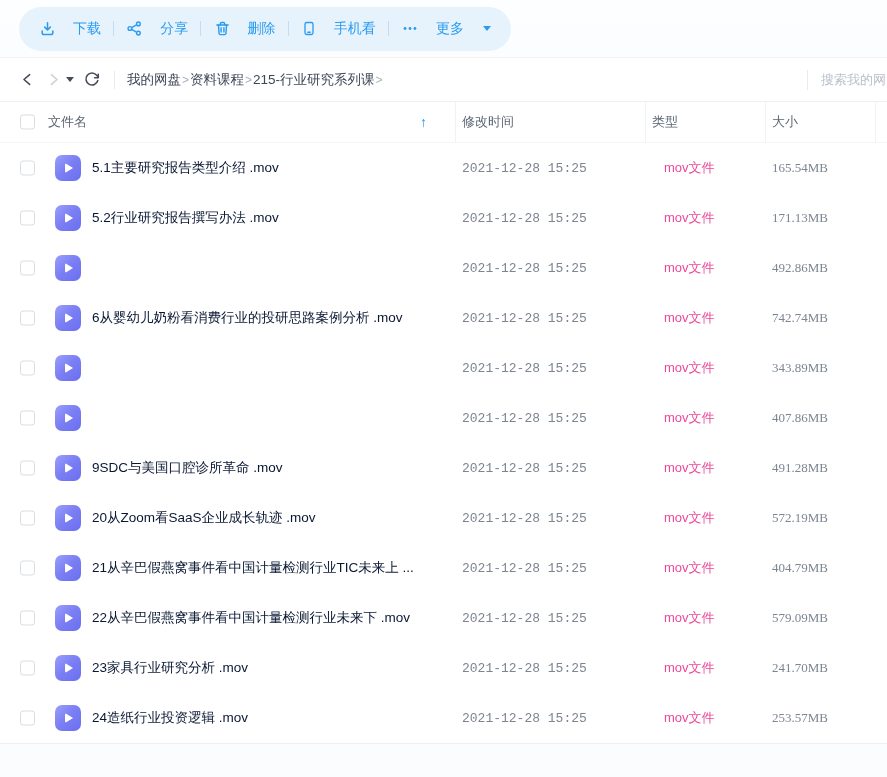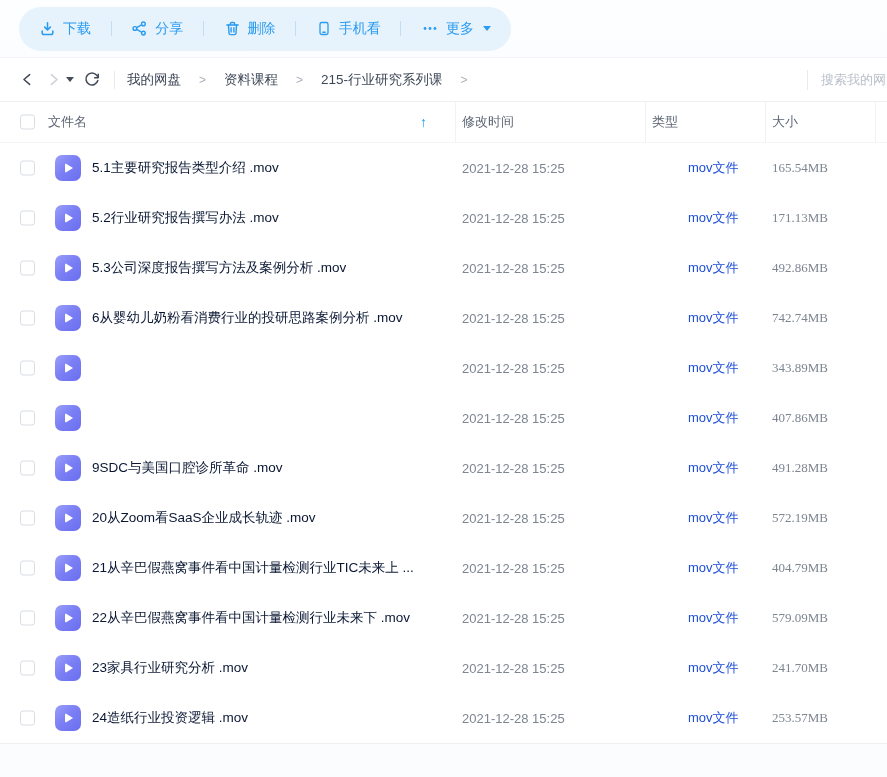--- a/index.html
+++ b/index.html
@@ -7,33 +7,33 @@
   .page {
     position:relative; width:887px; height:777px; overflow:hidden;
     font-family:"Liberation Sans", sans-serif; background:#fff; color:#0a1733;
   }
   
   .toolbar-strip { height:57px; display:flex; align-items:center; padding-left:19px;
     background:linear-gradient(180deg,#fdfeff,#fbfdff); }
   .toolbar-pill { width:492px; height:44px; background:#e7f3fc; border-radius:24px;
     display:flex; align-items:center; justify-content:space-between;
     color:#2b9bf0; padding:0 20px; }
-  .tool-btn { display:flex; align-items:center; gap:7px; font-size:14px; cursor:pointer; white-space:nowrap; }
+  .tool-btn { display:flex; align-items:center; gap:17px; font-size:14px; cursor:pointer; white-space:nowrap; }
   .tool-btn svg { display:block; }
   .tool-sep { width:1px; height:15px; background:#c3ddf1; }
   .caret-down { width:0; height:0; border-left:4.5px solid transparent; border-right:4.5px solid transparent;
     border-top:5.5px solid #2b9bf0; margin-left:2px; }
   
   .nav-row { height:44px; border-top:1px solid #f2f4f7; display:flex; align-items:center;
     padding:0 0 0 14px; position:relative; background:#fff; }
   .nav-btn { display:flex; align-items:center; justify-content:center; width:26px; height:26px; cursor:pointer; }
   .history-caret { width:0; height:0; border-left:4px solid transparent; border-right:4px solid transparent;
     border-top:5px solid #454c59; margin:0 4px 0 0; cursor:pointer; }
   .nav-divider { width:1px; height:18px; background:#e6e9ee; margin:0 12px 0 10px; }
-  .breadcrumb { display:flex; align-items:center; gap:18px; font-size:13.5px; color:#3d4757; }
+  .breadcrumb { display:flex; align-items:center; gap:1px; font-size:13.5px; color:#3d4757; }
   .bc-item { cursor:pointer; white-space:nowrap; }
   .bc-sep { color:#a9b0bc; font-size:12px; }
   .search-box { position:absolute; right:0; top:0; height:100%; display:flex; align-items:center; }
   .search-divider { width:1px; height:20px; background:#e8eaee; margin-right:13px; }
   .search-placeholder { font-size:13px; color:#b9bfc9; white-space:nowrap; width:66px; overflow:hidden; }
   
   .table-header { position:relative; height:42px; border-top:1px solid #eef1f4; border-bottom:1px solid #f4f6f8;
     font-size:13px; color:#5c6573; background:#fff; }
   .table-header > * { position:absolute; top:50%; transform:translateY(-50%); }
   .hdr-cb { left:20px; }
@@ -50,22 +50,22 @@
   .row > * { position:absolute; top:50%; transform:translateY(-50%); }
   .checkbox { width:15px; height:15px; border:1px solid #d8dde4; border-radius:3px; background:#fff; cursor:pointer; }
   .row-cb { left:20px; }
   .ficon { left:55px; width:26px; height:26px; border-radius:7px;
     background:linear-gradient(135deg,#9aa0fb 0%,#7c80f4 45%,#6a6ef0 100%);
     display:flex; align-items:center; justify-content:center; }
   .play-tri { width:0; height:0; border-top:5px solid transparent; border-bottom:5px solid transparent;
     border-left:8px solid #fff; margin-left:2px; border-radius:2px; }
   .c-name { left:92px; max-width:358px; font-size:13.5px; color:#0a1733;
     white-space:nowrap; overflow:hidden; text-overflow:ellipsis; }
-  .c-date { left:462px; font-size:13px; color:#7d8591; }
-  .c-type { left:688px; font-size:13px; color:#1d4ed8;text-align:center; }
+  .c-date { left:462px; font-size:13px; color:#7d8591;font-family:Liberation Mono, monospace; }
+  .c-type { left:664px; font-size:13px; color:#ec4899;text-align:center; }
   .c-size { left:772px; font-size:13px; color:#7d8591;font-family:Liberation Serif, serif; }
   
   .footer-strip { height:34px; border-top:1px solid #eef0f3; background:#fbfcfd; }
 </style>
 </head>
 <body>
 
 <div class="page">
 
   <div class="toolbar-strip">
@@ -196,21 +196,20 @@
     <span class="c-date">2021-12-28 15:25</span>
     <span class="c-type">mov文件</span>
     <span class="c-size">171.13MB</span>
   </div>
 
   <div class="row">
     <span class="checkbox row-cb"></span>
     <span class="ficon">
           <span class="play-tri"></span>
         </span>
-    <span class="c-name">5.3公司深度报告撰写方法及案例分析 .mov</span>
     <span class="c-date">2021-12-28 15:25</span>
     <span class="c-type">mov文件</span>
     <span class="c-size">492.86MB</span>
   </div>
 
   <div class="row">
     <span class="checkbox row-cb"></span>
     <span class="ficon">
           <span class="play-tri"></span>
         </span>

